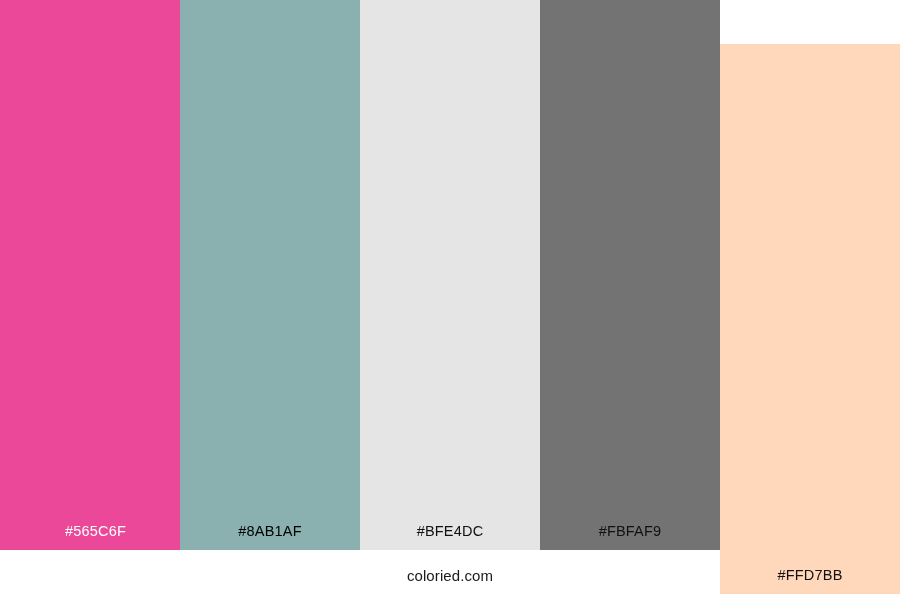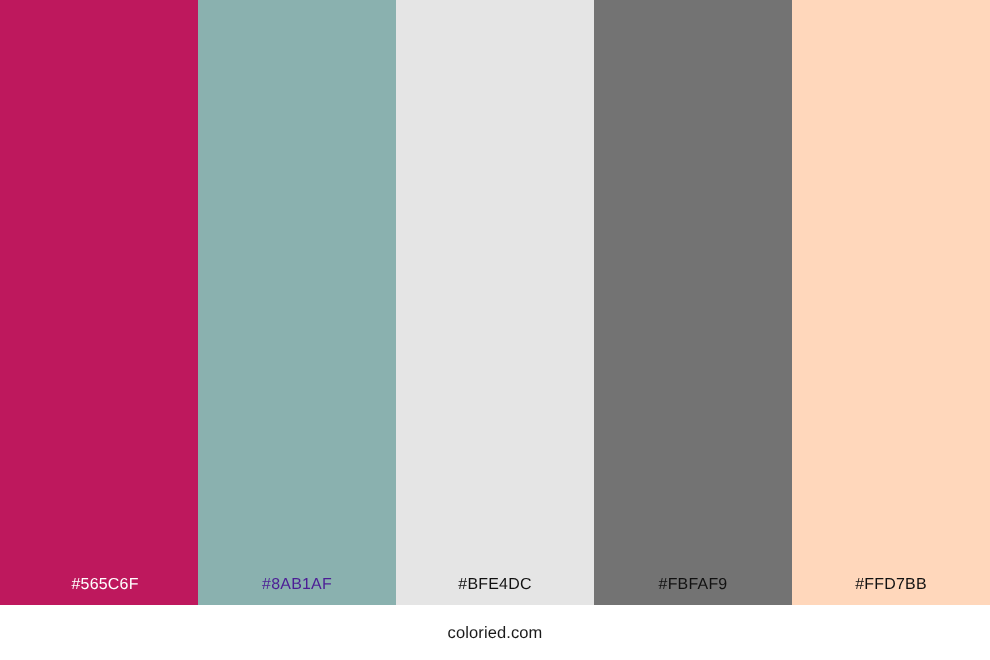--- a/index.html
+++ b/index.html
@@ -76,37 +76,37 @@
     white-space: nowrap;
   }
 </style>
 </head>
 <body style="background-color: rgb(255, 255, 255);">
 
 <div class="palette-page">
 
   <div class="swatch-band">
 
-    <div class="swatch" style="background-color: #be185d; padding-left: 11px;">
+    <div class="swatch" style="background-color: #ec4899; padding-left: 11px;">
       <span class="swatch-label" style="color: rgb(255, 255, 255);">#565C6F</span>
     </div>
 
     <div class="swatch" style="background-color: rgb(138, 177, 175);">
-      <span class="swatch-label" style="color: #4c1d95;">#8AB1AF</span>
+      <span class="swatch-label" style="color: #000000;">#8AB1AF</span>
     </div>
 
     <div class="swatch" style="background-color: #e5e5e5;">
       <span class="swatch-label" style="color: rgb(17, 17, 17);">#BFE4DC</span>
     </div>
 
     <div class="swatch" style="background-color: #737373;">
       <span class="swatch-label" style="color: rgb(17, 17, 17);">#FBFAF9</span>
     </div>
 
-    <div class="swatch" style="background-color: rgb(255, 215, 187);">
+    <div class="swatch" style="background-color: rgb(255, 215, 187); margin-top: 44px;">
       <span class="swatch-label" style="color: rgb(17, 17, 17);">#FFD7BB</span>
     </div>
 
   </div>
 
   <div class="footer-band">
     <span class="footer-credit">coloried.com</span>
   </div>
 
 </div>

